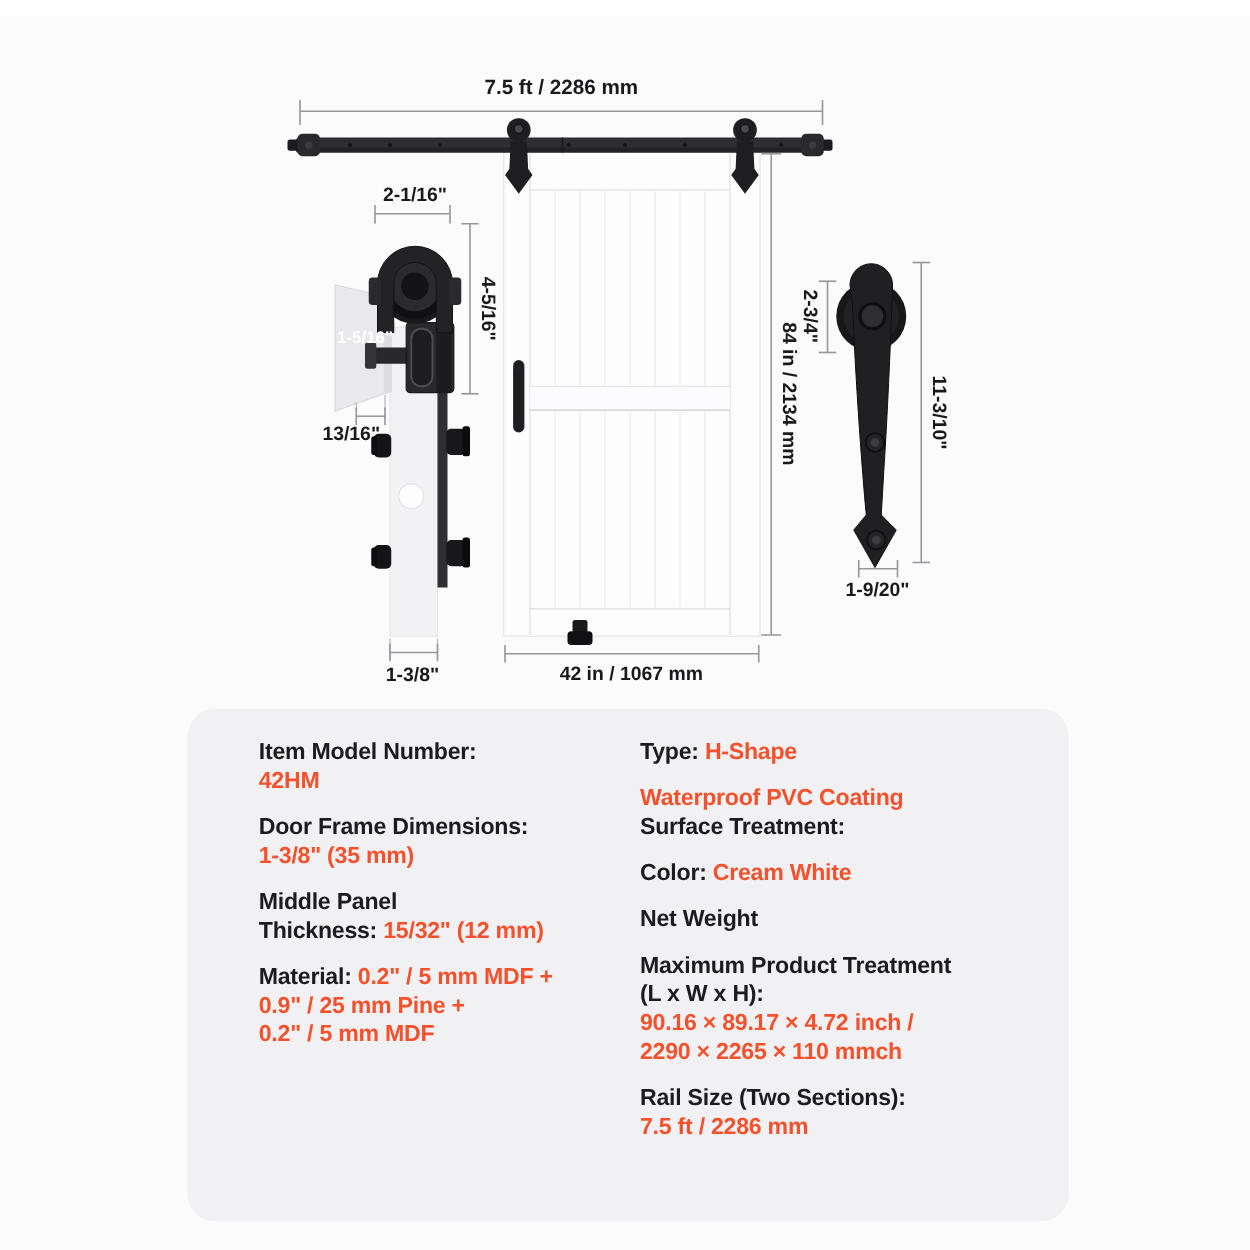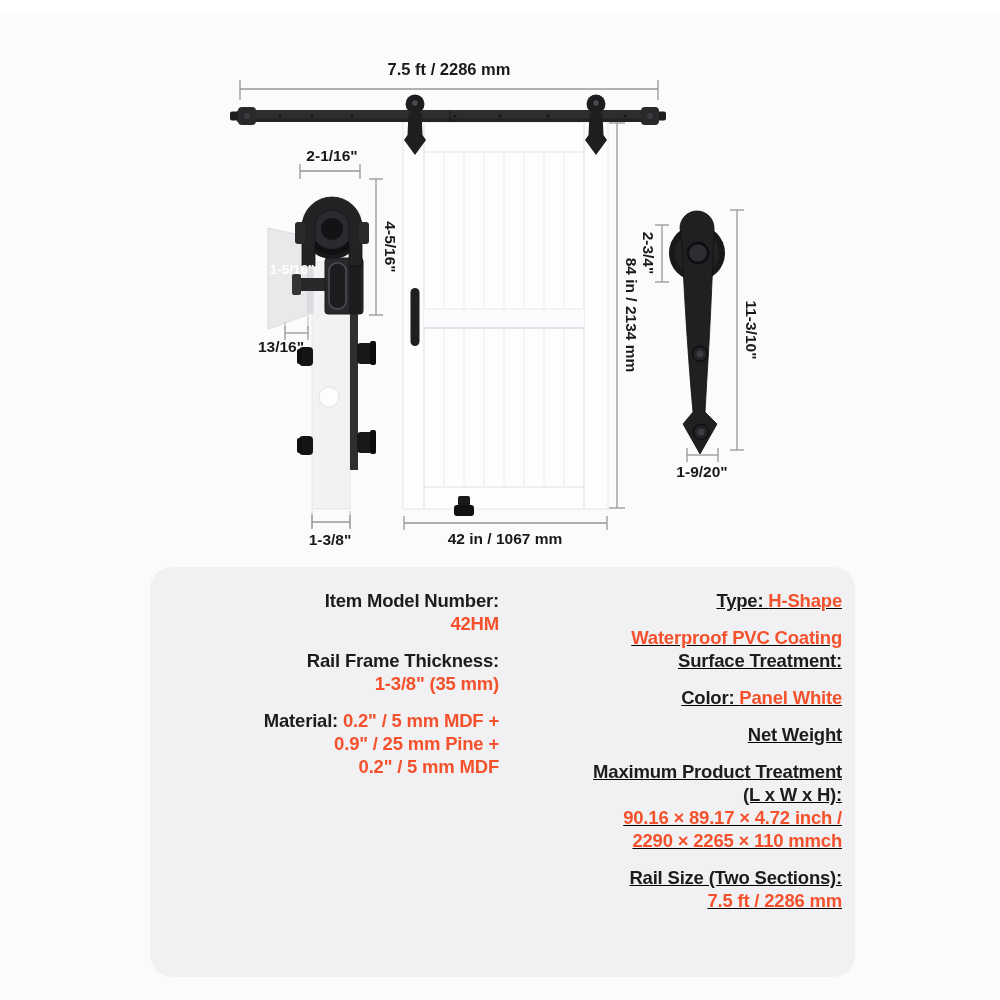--- a/index.html
+++ b/index.html
@@ -17,23 +17,23 @@
   .dim-line{stroke:#97979C;stroke-width:1.3;fill:none;}
   .ext-line{stroke:#B9B9BE;stroke-width:1;fill:none;}
   .dim-text{fill:#19191B;font-size:15.5px;font-weight:bold;}
   .dim-text-big{fill:#19191B;font-size:16.5px;font-weight:bold;}
   .dim-text-white{fill:#FFFFFF;font-size:13.5px;font-weight:bold;}
   .spec-panel{
     position:absolute;left:150px;top:555px;width:705px;height:410px;
     background:var(--panel-bg);border-radius:22px;box-sizing:border-box;
     display:flex;gap:13px;padding:22px 10px 0 57px;
   }
-  .spec-col{display:flex;flex-direction:column;text-align:right;}
+  .spec-col{display:flex;flex-direction:column;}
   .spec-col.left{width:292px;}
-  .spec-col.right{width:330px;text-decoration:underline;}
+  .spec-col.right{width:330px;}
   .spec-item{margin-bottom:14px;}
   .spec-line{font-size:18.5px;line-height:23px;font-weight:bold;color:var(--ink);white-space:nowrap;letter-spacing:-0.2px;}
   .spec-line .val{color:var(--accent);}
   .spec-line .key{color:var(--ink);}
 </style>
 </head>
 <body>
 
 <div class="canvas">
 
@@ -247,39 +247,43 @@
     </g>
   </svg>
 
   <section class="spec-panel">
     <div class="spec-col left" id="spec-left">
         <div class="spec-item">
           <div class="spec-line"><span class="key">Item Model Number:</span></div>
           <div class="spec-line"><span class="val">42HM</span></div>
         </div>
         <div class="spec-item">
-          <div class="spec-line"><span class="key">Rail Frame Thickness:</span></div>
+          <div class="spec-line"><span class="key">Door Frame Dimensions:</span></div>
           <div class="spec-line"><span class="val">1-3/8" (35 mm)</span></div>
+        </div>
+        <div class="spec-item">
+          <div class="spec-line"><span class="key">Middle Panel</span></div>
+          <div class="spec-line"><span class="key">Thickness: </span><span class="val">15/32" (12 mm)</span></div>
         </div>
         <div class="spec-item">
           <div class="spec-line"><span class="key">Material: </span><span class="val">0.2" / 5 mm MDF +</span></div>
           <div class="spec-line"><span class="val">0.9" / 25 mm Pine +</span></div>
           <div class="spec-line"><span class="val">0.2" / 5 mm MDF</span></div>
         </div>
       </div>
     <div class="spec-col right" id="spec-right">
         <div class="spec-item">
           <div class="spec-line"><span class="key">Type: </span><span class="val">H-Shape</span></div>
         </div>
         <div class="spec-item">
           <div class="spec-line"><span class="val">Waterproof PVC Coating</span></div>
           <div class="spec-line"><span class="key">Surface Treatment:</span></div>
         </div>
         <div class="spec-item">
-          <div class="spec-line"><span class="key">Color: </span><span class="val">Panel White</span></div>
+          <div class="spec-line"><span class="key">Color: </span><span class="val">Cream White</span></div>
         </div>
         <div class="spec-item">
           <div class="spec-line"><span class="key">Net Weight</span></div>
         </div>
         <div class="spec-item">
           <div class="spec-line"><span class="key">Maximum Product Treatment</span></div>
           <div class="spec-line"><span class="key">(L x W x H):</span></div>
           <div class="spec-line"><span class="val">90.16 × 89.17 × 4.72 inch /</span></div>
           <div class="spec-line"><span class="val">2290 × 2265 × 110 mmch</span></div>
         </div>

